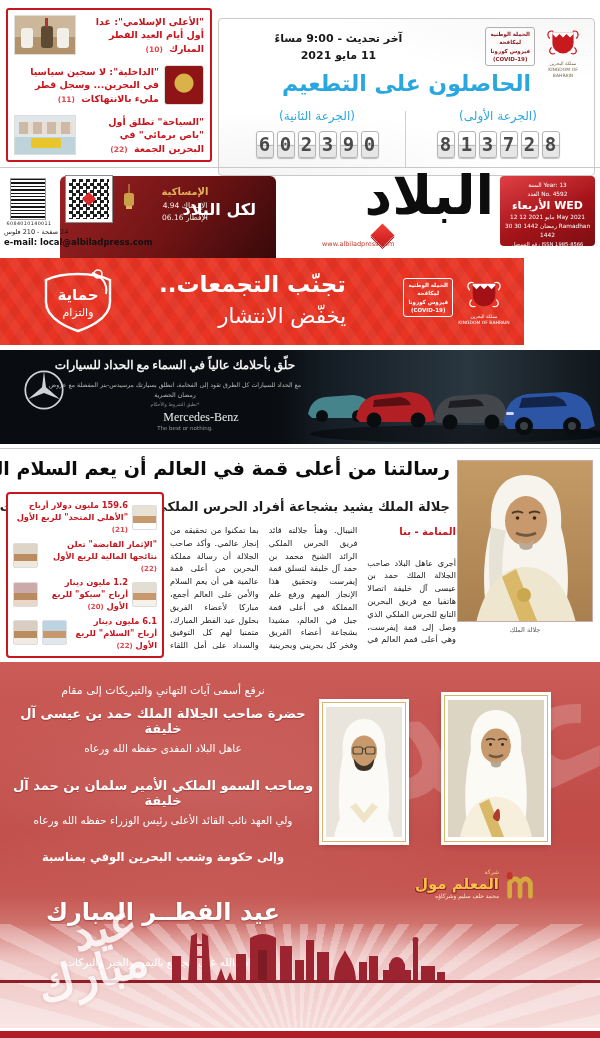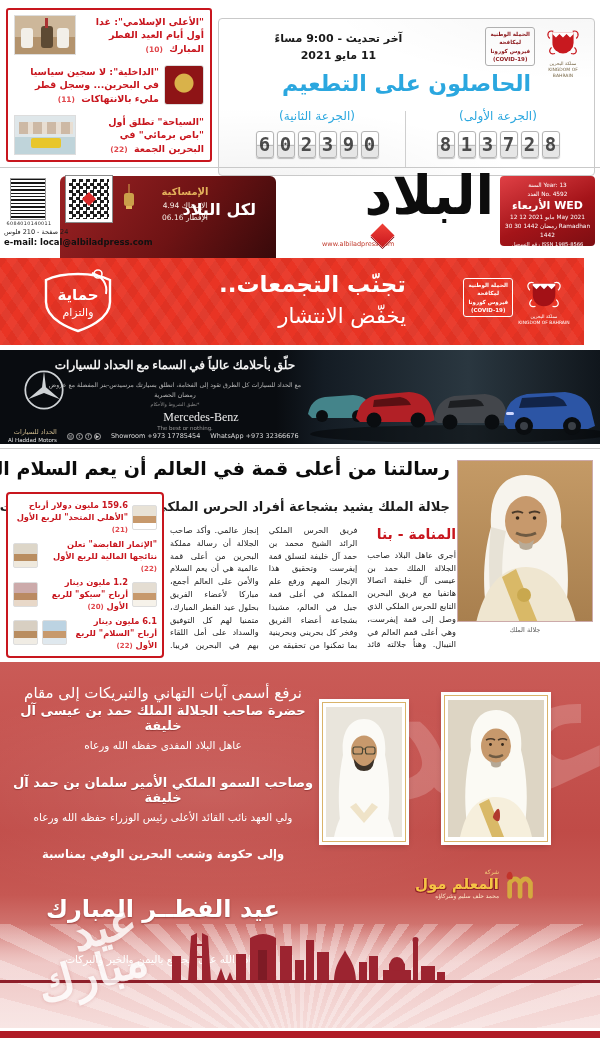--- a/index.html
+++ b/index.html
@@ -41,21 +41,21 @@
   #pages-price{left:4px;top:228px;width:110px;text-align:left;font-size:6.5px;color:#1a1a1a;direction:rtl}
   #email{left:4px;top:237px;width:150px;font-size:8.5px;font-weight:bold;color:#111}
   #logo-block{left:282px;top:170px;width:212px;height:80px}
   #logo-text{position:absolute;right:0;top:-4px;font-size:54px;font-weight:bold;color:#0d0d0d;direction:rtl;line-height:1.1;letter-spacing:-2px}
   #logo-diamond{position:absolute;left:92px;bottom:6px;width:17px;height:17px;background:linear-gradient(135deg,#f04237,#c8161e);transform:rotate(45deg);box-shadow:1px 1px 0 #7e0d12}
   #website{position:absolute;left:40px;bottom:2px;font-size:6.5px;color:#c0392b}
   #info-box{left:500px;top:176px;width:95px;height:70px;border-radius:4px;background:linear-gradient(155deg,#e04045,#a41419 55%,#7c0e12);color:#fff;text-align:center;padding-top:5px;line-height:1.55}
   .info-sm{font-size:5.8px}
   .info-day{font-size:11px;font-weight:bold;line-height:1.3}
   
-  #banner{left:0;top:258px;width:584px;height:87px;background:
+  #banner{left:0;top:258px;width:524px;height:87px;background:
     repeating-linear-gradient(55deg,rgba(255,255,255,.05) 0 9px,rgba(255,255,255,0) 9px 18px),
     repeating-linear-gradient(-55deg,rgba(0,0,0,.04) 0 9px,rgba(0,0,0,0) 9px 18px),#e93424}
   .banner-line1{position:absolute;right:178px;top:13px;color:#fff;font-size:23px;font-weight:bold;direction:rtl;white-space:nowrap}
   .banner-line2{position:absolute;right:178px;top:46px;color:#fff;font-size:21px;direction:rtl;white-space:nowrap}
   #shield{left:36px;top:10px;width:84px;height:66px}
   .shield-t1{position:absolute;left:0;right:0;top:18px;text-align:center;color:#fff;font-size:15px;font-weight:bold;direction:rtl}
   .shield-t2{position:absolute;left:0;right:0;top:38px;text-align:center;color:#fff;font-size:11px;direction:rtl}
   .covid-box.on-red{border-color:#fff;color:#fff}
   .kingdom.on-red{color:#fff}
   
@@ -78,28 +78,28 @@
   #article-sub{right:150px;top:499px;font-size:13px;font-weight:bold;color:#1d1d1d;direction:rtl;white-space:nowrap}
   #article-sub-d{right:136px;top:502px;color:#c8161e;font-size:9px}
   #king-photo{left:457px;top:460px;width:136px;height:162px;border:1px solid #caa;overflow:hidden}
   #king-caption{left:457px;top:626px;width:136px;text-align:center;font-size:6.5px;color:#555}
   #briefs{left:6px;top:492px;width:158px;height:166px;border:2px solid #c8161e;border-radius:4px;background:#fff;padding:5px;display:flex;flex-direction:column;justify-content:space-between}
   .brief-row{display:flex;gap:4px;align-items:center;direction:rtl}
   .brief-text{flex:1;text-align:right;font-size:8.3px;font-weight:bold;color:#c8161e;line-height:1.45}
   .brief-page{color:#e0464b;font-size:7px;font-weight:bold}
   .face{width:25px;height:25px;border:1px solid #ddd;border-radius:2px;flex:0 0 auto}
   #columns{left:170px;top:524px;width:286px;height:134px;direction:rtl;column-count:3;column-gap:10px;font-size:8.2px;line-height:1.56;text-align:justify;color:#1c1c1c;overflow:hidden}
-  #dateline{color:#c8161e;font-weight:bold;font-size:14px;margin-bottom:3px}
+  #dateline{color:#c8161e;font-weight:bold;font-size:10px;margin-bottom:17px}
   
   #greeting{left:0;top:662px;width:600px;height:376px;overflow:hidden;background:
     radial-gradient(90% 50% at 35% 35%,rgba(255,255,255,.10),rgba(255,255,255,0) 60%),
     linear-gradient(180deg,#ca5b57 0%,#c04b47 45%,#c65853 62%,#d5817c 74%,#ebbfbc 88%,#f4d8d6 100%)}
   #wm-top{position:absolute;right:-14px;top:-26px;font-size:168px;font-weight:bold;color:#ffffff;opacity:.18;direction:rtl;z-index:1;font-family:"DejaVu Serif",serif}
   #greet-text{position:absolute;left:10px;top:22px;width:306px;z-index:2;text-align:center;direction:rtl;color:#fff}
-  .g1{font-size:15px;margin-bottom:1px}
+  .g1{font-size:11px;margin-bottom:9px}
   .g-name{font-size:13px;font-weight:bold;margin-bottom:6px;text-shadow:0 1px 1px rgba(90,10,10,.4)}
   .g-title{font-size:10.5px;margin-bottom:24px}
   .g-to{font-size:11.5px;font-weight:bold;margin-bottom:34px}
   .g-occasion{font-size:24px;font-weight:bold;margin-bottom:30px;text-shadow:0 1px 2px rgba(90,10,10,.45)}
   .g-close{font-size:10.5px}
   .frame{position:absolute;background:#fff;padding:3px;border:1px solid #d9b36a;box-shadow:0 0 0 3px #fff,0 2px 7px rgba(60,5,5,.4);z-index:2}
   #frame-cp{left:322px;top:40px;width:84px;height:140px}
   #frame-king{left:444px;top:33px;width:104px;height:147px}
   .frame svg{display:block;width:100%;height:100%}
   #sponsor{position:absolute;left:378px;top:206px;width:160px;z-index:2;display:flex;direction:rtl;gap:5px;align-items:center}
@@ -266,34 +266,20 @@
 <div class="abs" id="ad">
   <div class="abs" id="ad-headline">حلّق بأحلامك عالياً في السماء مع الحداد للسيارات</div>
   <div class="abs" id="ad-sub">مع الحداد للسيارات كل الطرق تقود إلى الفخامة، انطلق بسيارتك مرسيدس-بنز المفضلة مع عروض رمضان الحصرية</div>
   <div class="abs" id="ad-fine">*تطبق الشروط والأحكام</div>
   <svg class="abs" id="ad-star" width="44" height="44" viewBox="0 0 40 40">
     <circle cx="20" cy="20" r="17" fill="none" stroke="#cfd3d6" stroke-width="1.6"></circle>
     <path d="M20,3 L21.8,17.5 L34.5,28.5 L20,22.8 L5.5,28.5 L18.2,17.5 Z" fill="#cfd3d6"></path>
   </svg>
   <div class="abs" id="ad-brand">Mercedes-Benz</div>
   <div class="abs" id="ad-tag">The best or nothing.</div>
-  <div class="abs" id="ad-bottom">
-    <div>
-      <div class="dealer-ar">الحداد للسيارات</div>
-      <div class="dealer-en">Al Haddad Motors</div>
-    </div>
-    <div class="socials">
-      <span class="soc">◎</span>
-      <span class="soc">t</span>
-      <span class="soc">f</span>
-      <span class="soc">▶</span>
-    </div>
-    <div class="ad-phone">Showroom +973 17785454</div>
-    <div class="ad-phone">WhatsApp +973 32366676</div>
-  </div>
   <svg class="abs" id="ad-cars" width="300" height="94" viewBox="0 0 300 94">
     <ellipse cx="160" cy="84" rx="150" ry="9" fill="rgba(0,0,0,.45)"></ellipse>
     <path d="M8,64 q3,-15 17,-17 l28,-2 q15,1 17,13 l2,8 -4,2 H12 Z" fill="#44848a"></path>
     <circle cx="22" cy="66" r="6" fill="#0a0d10"></circle>
       <circle cx="58" cy="66" r="6" fill="#0a0d10"></circle>
     <path d="M56,68 q3,-19 20,-23 l33,-3 q19,1 23,17 l3,11 -5,2 H60 Z" fill="#b22026"></path>
     <path d="M74,50 l26,-3 q8,1 11,8 l-38,2 Z" fill="#5a1013"></path>
     <circle cx="74" cy="70" r="7.5" fill="#0a0d10"></circle>
       <circle cx="118" cy="70" r="7.5" fill="#0a0d10"></circle>
     <path d="M134,70 q2,-20 20,-24 l31,-2 q18,2 21,17 l3,10 -5,2 h-66 Z" fill="#43464b"></path>

